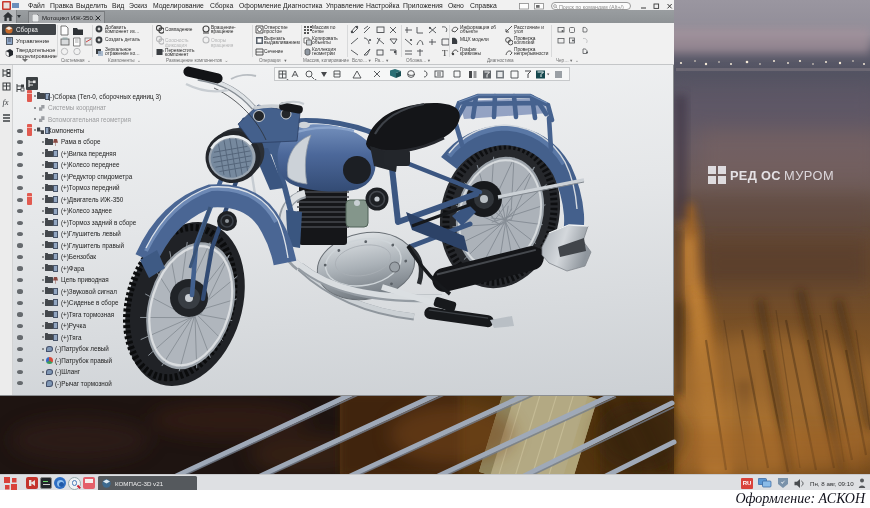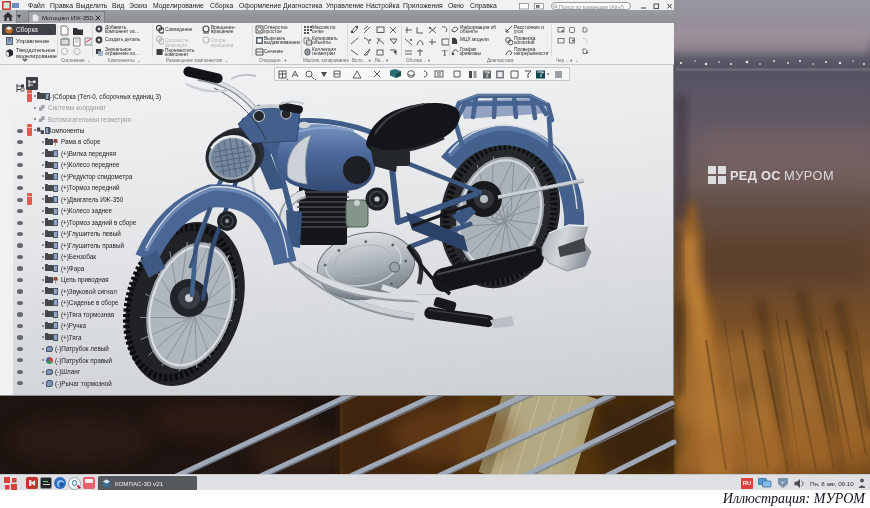--- a/index.html
+++ b/index.html
@@ -451,20 +451,35 @@
         <path d="M26 23 C29.5 22.3 31 25 29.5 27.5 L26 27.5 Z"></path>
       </g>
       <g fill="#55585b">
           <circle cx="5.5" cy="5" r="1"></circle>
           <circle cx="16" cy="14.5" r="1"></circle>
           <circle cx="30" cy="26.5" r="1"></circle>
         </g>
     </svg>
     <div class="rlabel" style="left:556px">Чер… ▾&nbsp;&nbsp;⌄</div>
   </div>
+  <div id="lstrip" class="abs">
+    <svg class="abs" style="left:1px;top:2px" width="11" height="62" viewBox="0 0 11 62">
+      <g fill="none" stroke="#3d4043" stroke-width="1">
+        <path d="M2 2 L2 10 M2 4 L6 4 M2 8 L6 8"></path>
+          <rect x="6" y="2.5" width="3" height="3"></rect>
+          <rect x="6" y="6.5" width="3" height="3"></rect>
+        <rect x="2" y="16" width="7" height="7"></rect>
+          <path d="M2 19 L9 19 M5.5 16 L5.5 23"></path>
+      </g>
+      <text x="1.5" y="38" font-size="8.5" font-style="italic" fill="#3d4043" font-family="Liberation Serif,serif">fx</text>
+      <g stroke="#3d4043" stroke-width="1.3">
+          <path d="M2 48 L9 48 M2 51 L9 51 M2 54 L9 54"></path>
+        </g>
+    </svg>
+  </div>
   <div id="vp" class="abs"></div>
 
   <div class="abs" style="left:274px;top:67px;width:296px;height:14px;background:#f6f7f7;border:1px solid #c7c9cb;box-sizing:border-box">
     <svg class="abs" style="left:2px;top:1px" width="290" height="11" viewBox="0 0 290 11">
       <g fill="none" stroke="#47494c" stroke-width="0.9">
         <rect x="2" y="2" width="7" height="7"></rect>
           <path d="M2 5 L9 5 M5.5 2 L5.5 9"></path>
         <path d="M15 8 L18 2 L21 8 M16 6 L20 6"></path>
         <circle cx="32" cy="5" r="3"></circle>
           <line x1="34.5" y1="7.5" x2="37" y2="10"></line>
@@ -1004,13 +1019,13 @@
   <svg class="abs" style="left:794px;top:2.5px" width="11" height="11" viewBox="0 0 11 11">
     <path d="M0.5 3.8 L3 3.8 L6 1 L6 10 L3 7.2 L0.5 7.2 Z" fill="#4a4d50"></path>
     <path d="M7.5 3 C9.5 4.5 9.5 6.5 7.5 8" fill="none" stroke="#4a4d50" stroke-width="1"></path>
   </svg>
   <span class="abs" style="left:810px;top:5px;font-size:6.2px;color:#2f3133;white-space:nowrap">Пн, 8 авг, 09:10</span>
   <svg class="abs" style="left:858px;top:3px" width="8" height="10" viewBox="0 0 8 10">
       <circle cx="4" cy="2.5" r="2" fill="#55585b"></circle>
       <path d="M0.8 10 C0.8 6.5 7.2 6.5 7.2 10 Z" fill="#55585b"></path>
     </svg>
 </div>
-<div id="caption" class="abs">Иллюстрация: МУРОМ</div>
+<div id="caption" class="abs">Оформление: АСКОН</div>
 
 </body></html>

